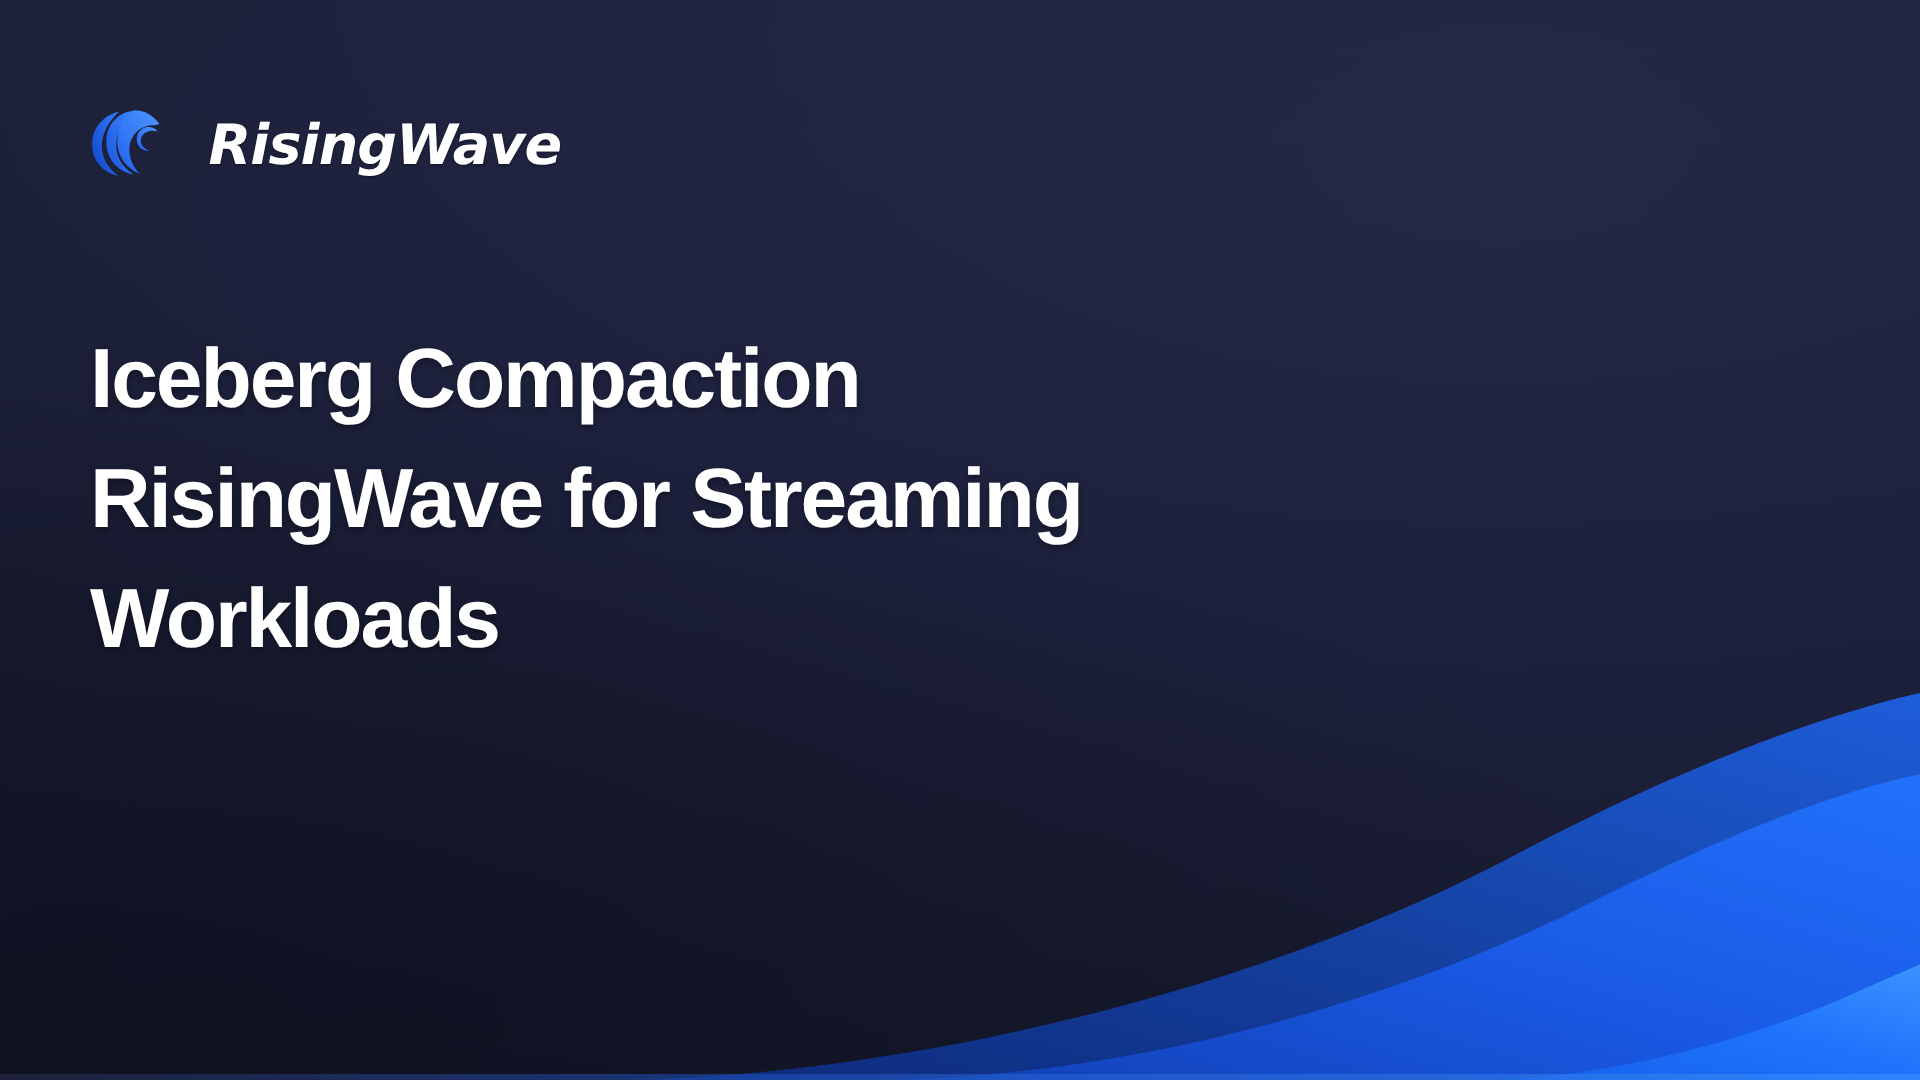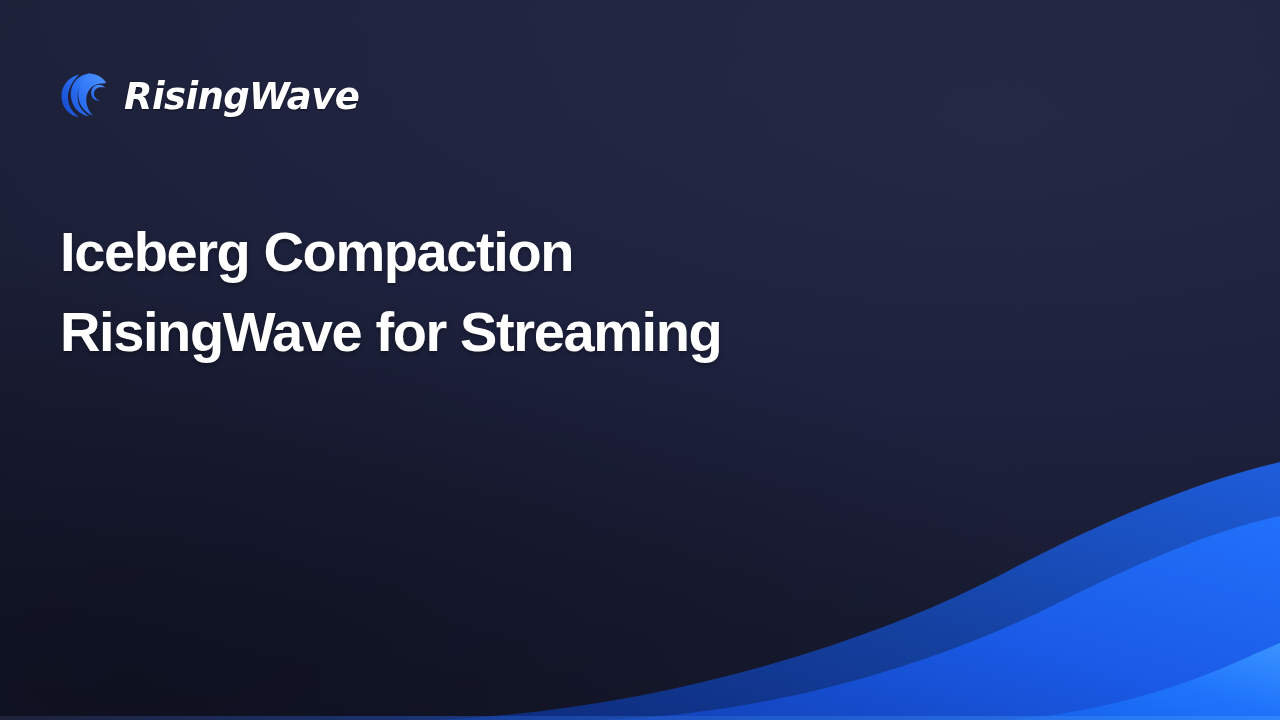--- a/index.html
+++ b/index.html
@@ -62,20 +62,21 @@
   .logo-word {
     font-family:"DejaVu Sans", sans-serif;
     font-size:37px;
     font-weight:700;
     font-style:italic;
     letter-spacing:-0.6px;
     color:#ffffff;
     line-height:1;
     white-space:nowrap;
     text-shadow:0 1px 2px rgba(0,0,0,0.45);
+    margin-left:15px;
   }
 
   
   .title-block {
     position:absolute;
     left:60px;
     top:212px;
     width:860px;
     z-index:5;
   }
@@ -186,16 +187,17 @@
                C 52.4 21.8 54.6 22.0 56.2 22.4 Z"></path>
     </svg>
 
     <div class="logo-word">RisingWave</div>
   </div>
 
   <div class="title-block">
     <h1 class="title">
       <span class="tline">Iceberg Compaction</span>
       <span class="tline">RisingWave for Streaming</span>
+      <span class="tline">Workloads</span>
     </h1>
   </div>
 
 </div>
 
 </body></html>

